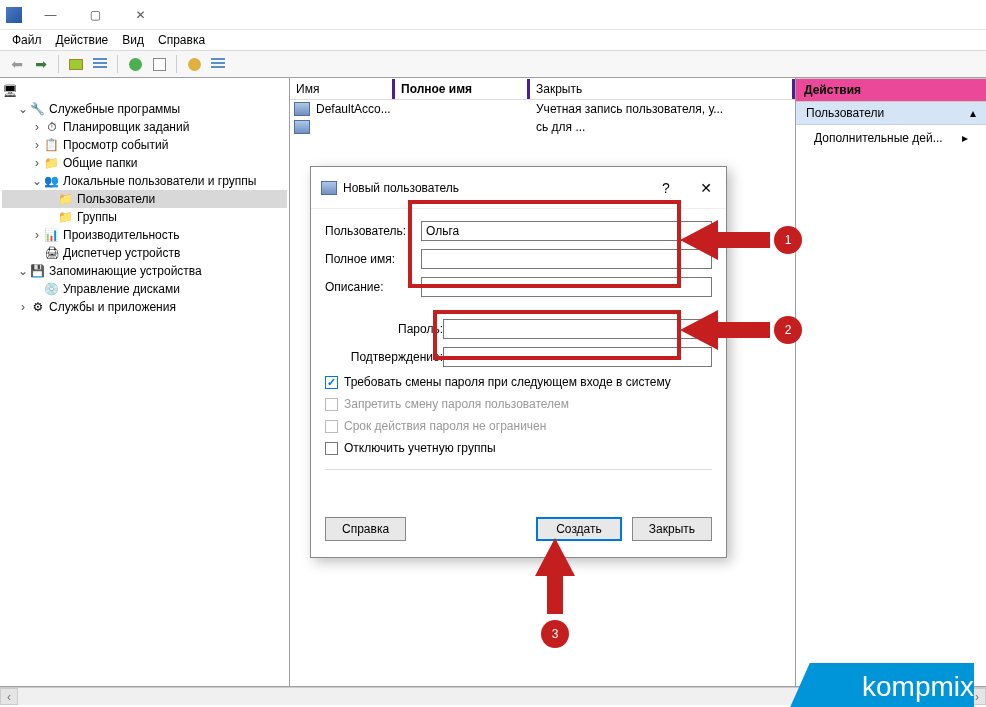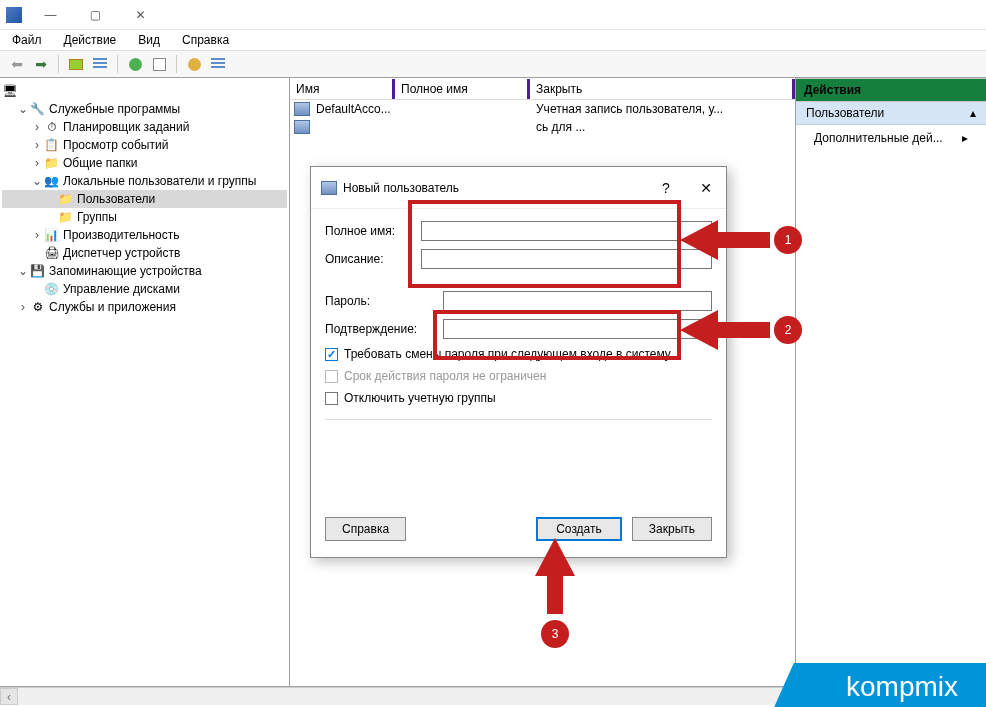--- a/index.html
+++ b/index.html
@@ -6,21 +6,21 @@
 body { background: #fff; width: 986px; height: 707px; overflow: hidden; position: relative; }
 
 
 .titlebar { height: 30px; display: flex; align-items: center; border-bottom: 1px solid #e5e5e5; }
 .titlebar-icon { width: 16px; height: 16px; margin: 0 6px; background: linear-gradient(135deg,#4a7bc4,#2456a0); }
 .titlebar-text { color: #7a7a7a; flex: 1; }
 .win-controls { display: flex; }
 .win-btn { width: 45px; height: 30px; display: flex; align-items: center; justify-content: center; color: #555; }
 
 
-.menubar { height: 20px; display: flex; align-items: center; padding-left: 8px; gap: 14px; }
+.menubar { height: 20px; display: flex; align-items: center; padding-left: 8px; gap: 6px; }
 .menu-item { color: #000; padding: 2px 4px; }
 
 
 .toolbar { height: 28px; border-top: 1px solid #ddd; border-bottom: 1px solid #a0a0a0; display: flex; align-items: center; padding-left: 6px; gap: 2px; background: #f7f7f7; }
 .tool-sep { width: 1px; height: 18px; background: #ccc; margin: 0 4px; }
 .tool-btn { width: 22px; height: 22px; display: flex; align-items: center; justify-content: center; border: 1px solid transparent; }
 .arrow-ico { font-size: 14px; color: #999; }
 .arrow-ico.active { color: #3b7a3b; }
 .folder-ico { width: 14px; height: 11px; background: #f0c050; border: 1px solid #b08020; display:inline-block; }
 .folder-ico.green { background: #9acd32; }
@@ -41,68 +41,68 @@
 .tree-row .node-ico { width: 16px; height: 14px; margin-right: 3px; display:inline-flex; align-items:center; justify-content:center; }
 .tree-row.selected { background: #d8d8d8; }
 .indent1 { padding-left: 14px; }
 .indent2 { padding-left: 28px; }
 .indent3 { padding-left: 42px; }
 
 
 .list-header { display: flex; border-bottom: 1px solid #ddd; background: #fff; height: 22px; align-items: center; }
 .col { padding: 3px 6px; border-right: 3px solid #4c1d95; }
 .col-name { width: 105px; }
-.col-full { width: 135px; }
+.col-full { width: 135px; font-weight: bold; }
 .col-desc { flex: 1; }
 .list-body { }
 .list-row { display: flex; height: 18px; align-items: center; }
 .list-row .ico { width: 16px; height:14px; margin-left:4px; margin-right:4px; background: linear-gradient(#b0c8e8,#7090c0); border:1px solid #5070a0;}
 .cell { padding: 0 2px; white-space: nowrap; overflow: hidden; text-overflow: ellipsis; }
 .cell-name { width: 85px; }
 .cell-full { width: 135px; }
 .cell-desc { flex: 1; }
 
 
-.actions-header { background: #15803d; border: 1px solid #c8c8c8; border-left:none; border-right:none; padding: 4px 8px; font-weight: bold; }
+.actions-header { background: #ec4899; border: 1px solid #c8c8c8; border-left:none; border-right:none; padding: 4px 8px; font-weight: bold; }
 .actions-section { background: #d6e5f5; padding: 4px 10px; display:flex; justify-content:space-between; border-bottom:1px solid #c0d0e0;}
 .actions-link { padding: 6px 18px; display:flex; justify-content:space-between; align-items:center;}
 
 
 .dialog { position: absolute; left: 310px; top: 166px; width: 417px; height: 392px; background: #fff; border: 1px solid #888; box-shadow: 4px 4px 12px rgba(0,0,0,0.25); z-index: 5; }
 .dialog-title { height: 42px; display: flex; align-items: center; padding-left: 10px; border-bottom: 1px solid #eee; }
 .dialog-title .tico { width:16px; height:14px; background: linear-gradient(#b0c8e8,#7090c0); border:1px solid #5070a0; margin-right:6px;}
 .dialog-title-txt { flex: 1; }
 .dlg-ctrl { width: 40px; text-align: center; font-size: 14px; }
 .dialog-body { padding: 12px 14px; }
 .form-row { display: flex; align-items: center; margin-bottom: 8px; }
 .form-label { width: 96px; }
 .form-input { flex: 1; height: 20px; border: 1px solid #777; padding: 1px 4px; font-size:12px; }
 .pass-group { margin-top: 22px; }
-.pass-row .form-label { width: 118px; }
+.pass-row .form-label { width: 118px; text-align: right; }
 .check-row { display: flex; align-items: center; margin-top: 8px; gap:6px; }
 .check-row.disabled { color: #999; }
 .check-box { width: 13px; height: 13px; border: 1px solid #777; display:flex; align-items:center; justify-content:center; font-size:11px; }
 .check-row.disabled .check-box { border-color: #bbb; }
 .checked { color: #0078d7; border-color:#0078d7; font-weight:bold;}
 .dlg-hr { border: none; border-top: 1px solid #ddd; margin: 14px 0; }
 .dlg-buttons { position: absolute; bottom: 16px; left: 14px; right: 14px; display: flex; }
 .dlg-btn { height: 24px; padding: 0 16px; border: 1px solid #888; background: #e8e8e8; }
 .dlg-btn.primary { border: 2px solid #0078d7; padding: 0 18px; }
 
 
 .annot-box { position: absolute; border: 4px solid #c41e1e; z-index: 6; pointer-events:none; }
 .arrow-annot { position: absolute; z-index: 7; pointer-events:none; }
 
 
 .hscroll { height: 18px; border-top: 1px solid #ccc; background: #f0f0f0; display:flex;}
 .hscroll .track { flex:1; display:flex; align-items:center;}
 .hscroll .sb-btn { width:18px; height:17px; background:#e5e5e5; border:1px solid #ccc; display:flex; align-items:center; justify-content:center; color:#777;}
 
 
-.watermark { position: absolute; right: 0; bottom: 0; background: #0095d8; color: #fff; font-size: 28px; padding: 8px 28px 4px 40px; font-weight:300;margin-top:32px;}
+.watermark { position: absolute; right: 12px; bottom: 0; background: #0095d8; color: #fff; font-size: 28px; padding: 8px 0 4px 40px; font-weight:300;margin-top:32px;}
 .watermark::before { content:''; position:absolute; left:-22px; top:0; bottom:0; width:32px; background:#0095d8; transform: skewX(-24deg);}
 </style>
 </head>
 <body>
 
 <div class="titlebar">
   <div class="titlebar-icon"></div>
   <div class="win-controls">
     <div class="win-btn">—</div>
     <div class="win-btn">▢</div>
@@ -260,20 +260,24 @@
 
 <div class="dialog">
   <div class="dialog-title">
     <div class="tico"></div>
     <div class="dialog-title-txt">Новый пользователь</div>
     <div class="dlg-ctrl">?</div>
     <div class="dlg-ctrl">✕</div>
   </div>
   <div class="dialog-body">
     <div class="form-row">
+        <div class="form-label">Пользователь:</div>
+        <input class="form-input" value="Ольга" style="">
+      </div>
+    <div class="form-row">
         <div class="form-label">Полное имя:</div>
         <input class="form-input" value="" style="">
       </div>
     <div class="form-row">
         <div class="form-label">Описание:</div>
         <input class="form-input" value="" style="">
       </div>
 
     <div class="pass-group">
       <div class="form-row pass-row">
@@ -282,20 +286,24 @@
         </div>
       <div class="form-row pass-row">
           <div class="form-label">Подтверждение:</div>
           <input type="password" class="form-input" value="" style="">
         </div>
     </div>
 
     <div class="check-row">
         <div class="check-box checked">✓</div>
         <span>Требовать смены пароля при следующем входе в систему</span>
+      </div>
+    <div class="check-row disabled">
+        <div class="check-box"></div>
+        <span>Запретить смену пароля пользователем</span>
       </div>
     <div class="check-row disabled">
         <div class="check-box"></div>
         <span>Срок действия пароля не ограничен</span>
       </div>
     <div class="check-row">
         <div class="check-box"></div>
         <span>Отключить учетную группы</span>
       </div>
 

